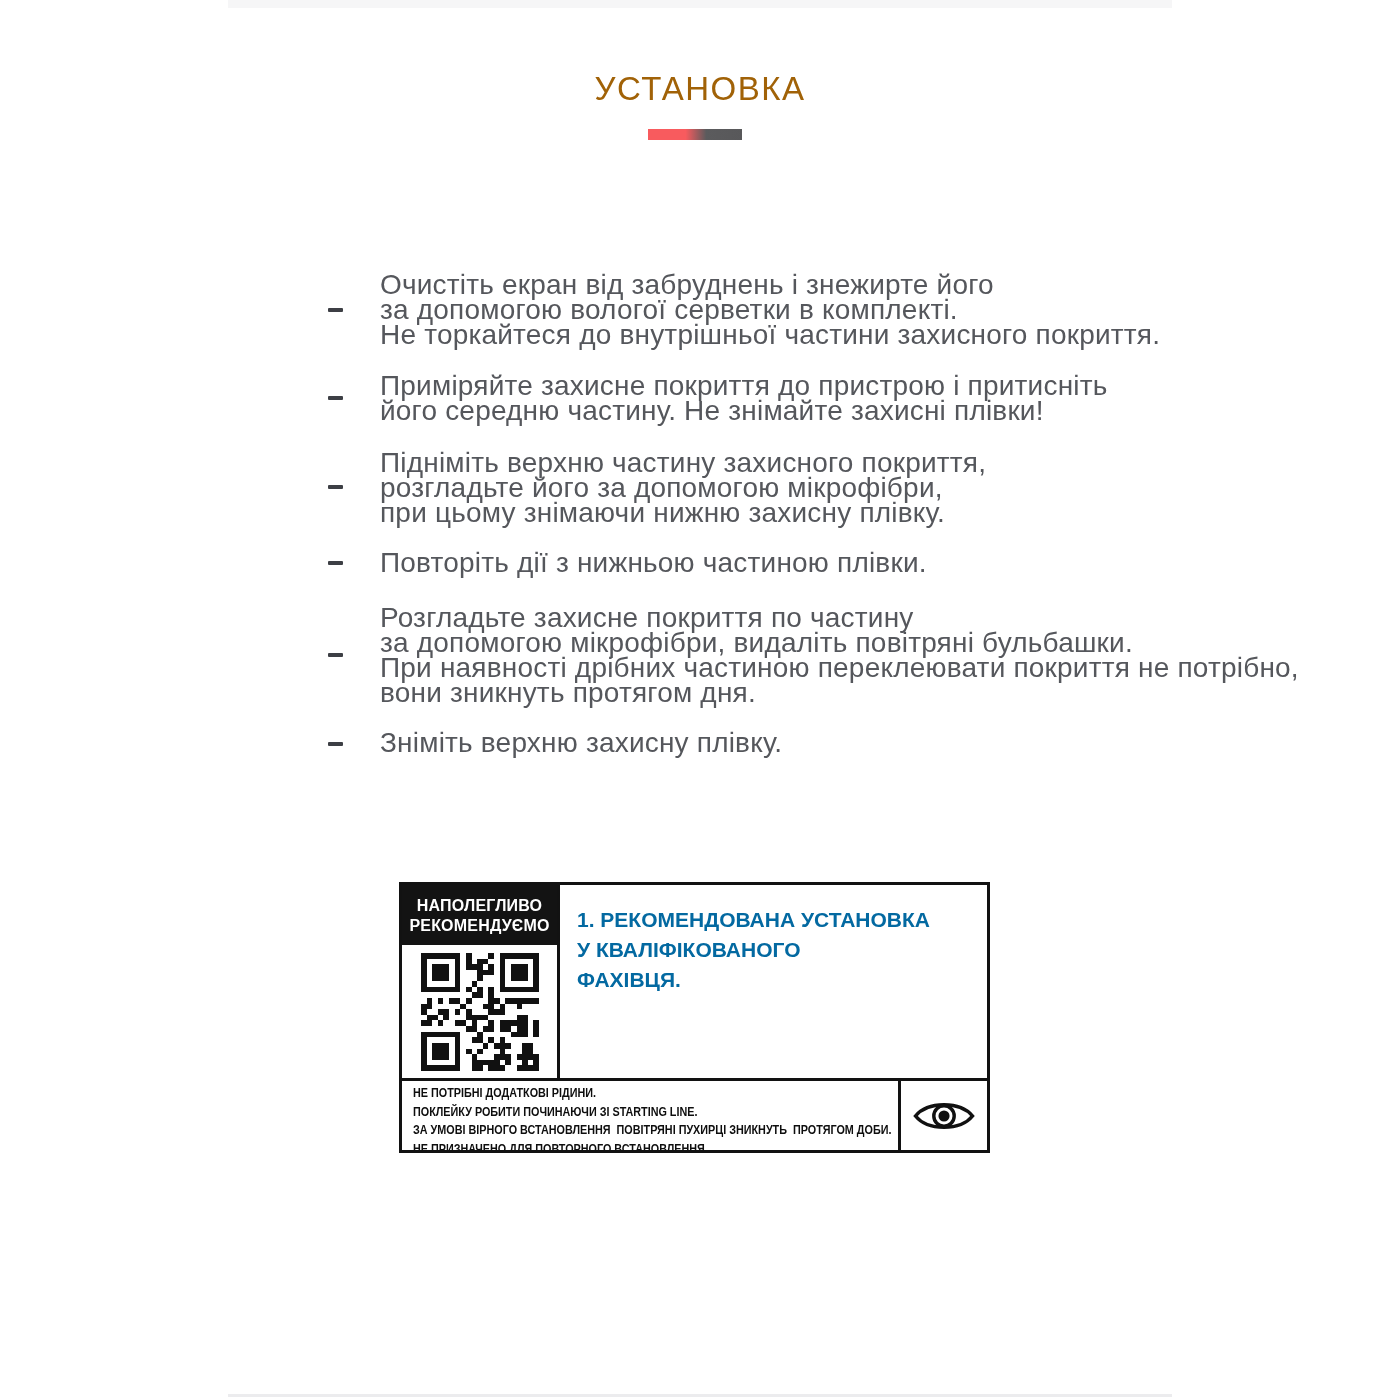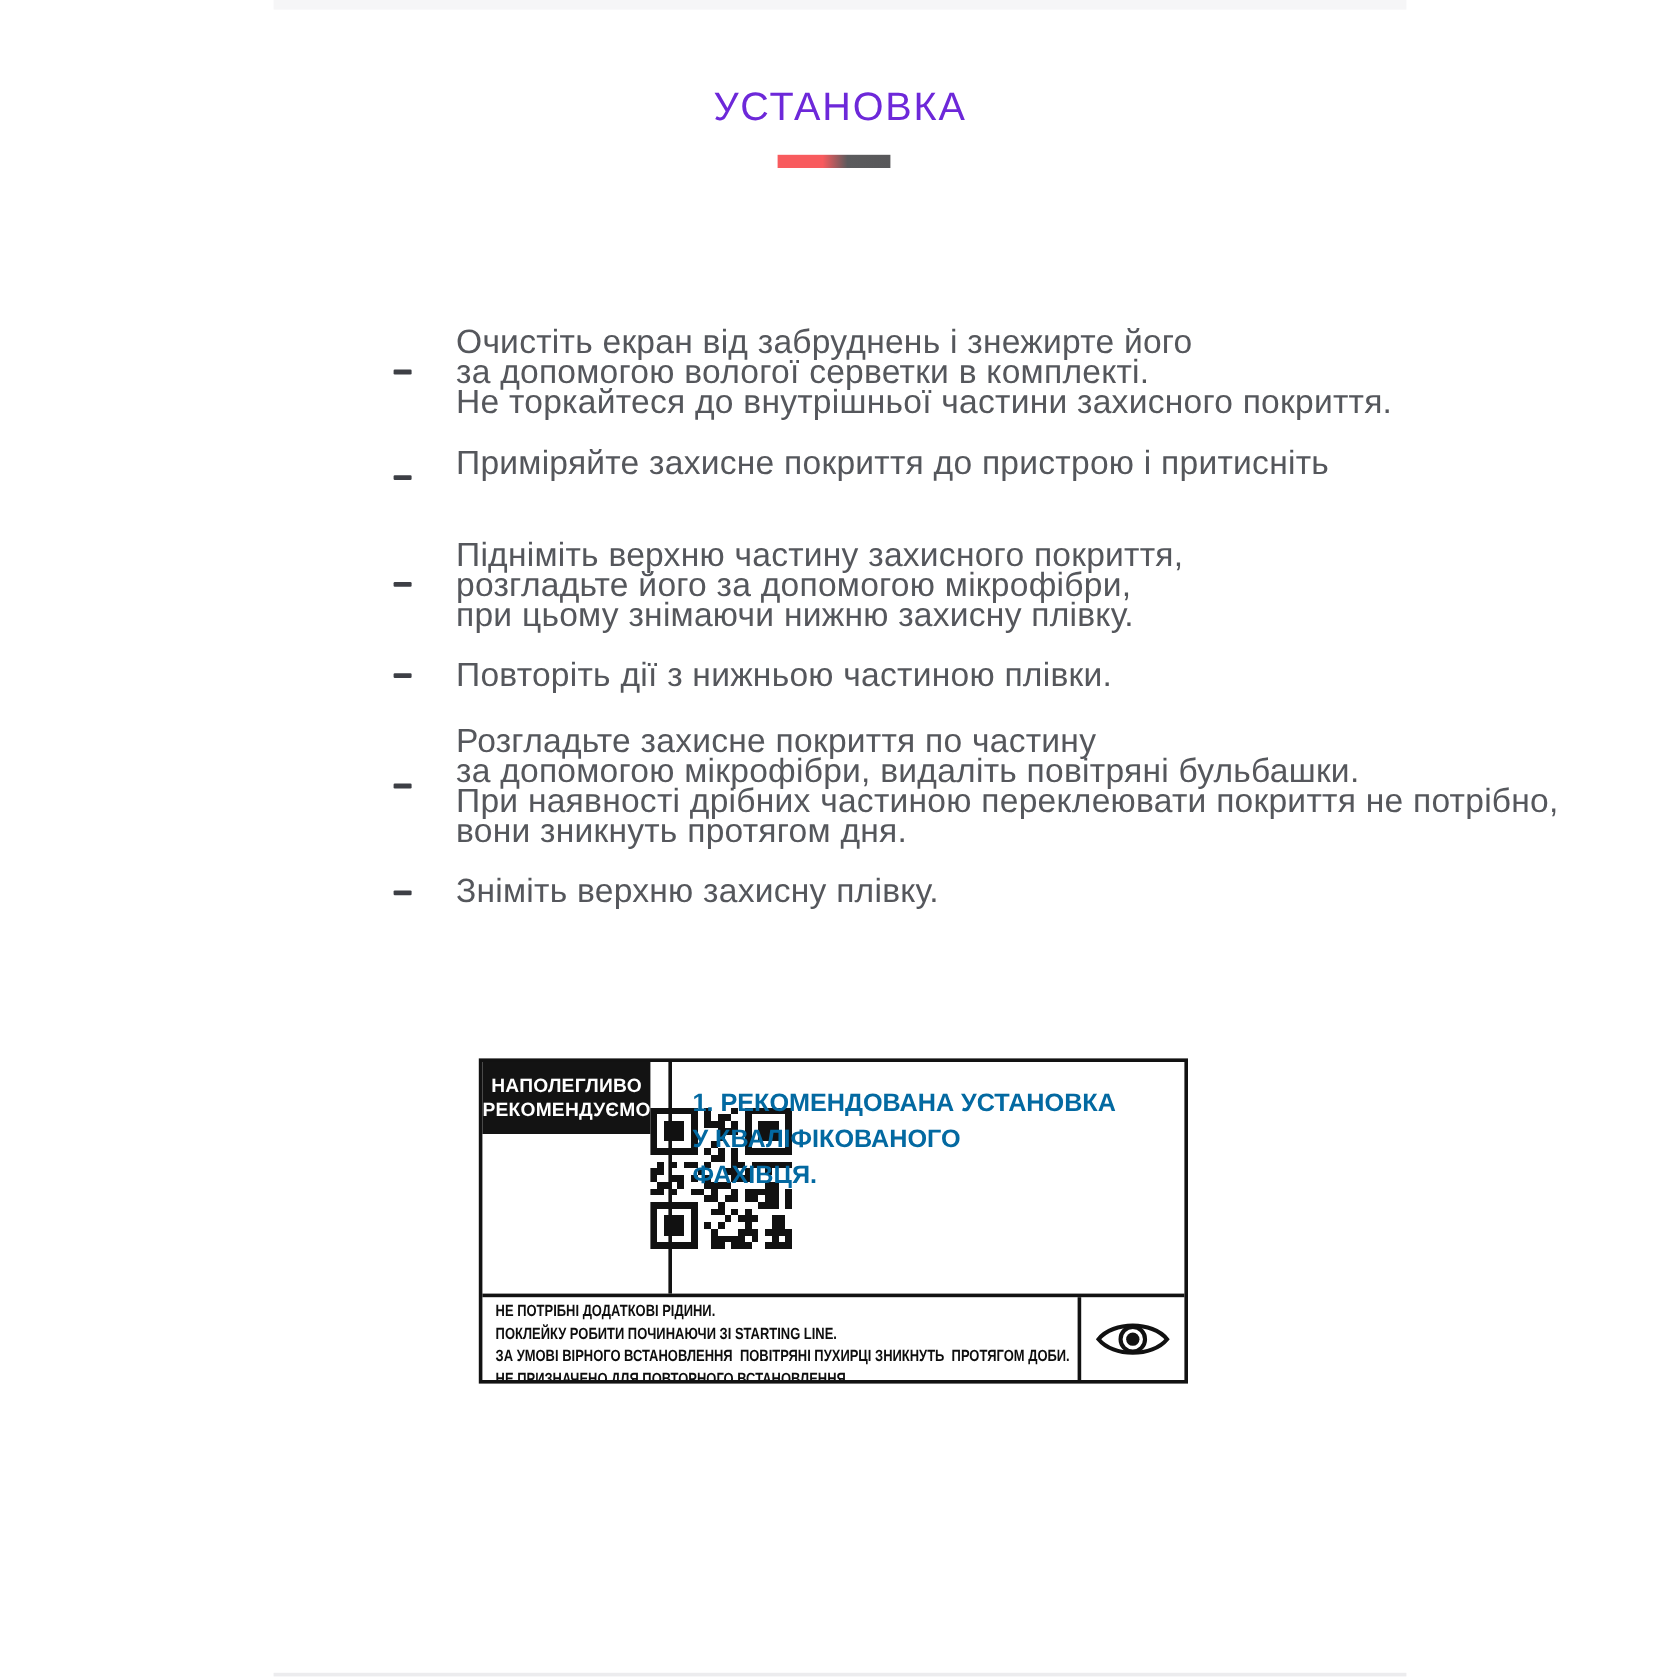--- a/index.html
+++ b/index.html
@@ -6,21 +6,21 @@
   #canvas{
     position:relative;width:1400px;height:1400px;background:#ffffff;overflow:hidden;
     font-family:"Liberation Sans","DejaVu Sans",sans-serif;
   }
   .edge-strip{position:absolute;left:228px;width:944px;}
   #top-strip{top:0;height:8px;background:#f6f6f7;}
   #bottom-strip{top:1394px;height:3px;background:#ececee;}
 
   #title{
     position:absolute;left:0;right:0;top:70px;text-align:center;
-    font-size:33px;font-weight:400;letter-spacing:1.5px;color:#6d28d9;
+    font-size:33px;font-weight:400;letter-spacing:1.5px;color:#a16207;
   }
   #accent-bar{
     position:absolute;left:648px;top:129px;width:94px;height:11px;
     background:linear-gradient(90deg,#f85b5e 0%,#f85b5e 40%,#5b5b5d 62%,#58585a 100%);
   }
 
   .instr{
     position:absolute;left:380px;color:#55575c;font-size:28px;line-height:25px;
     white-space:nowrap;letter-spacing:0.2px;
   }
@@ -28,21 +28,21 @@
     position:absolute;left:328px;width:15px;height:4px;background:#3d3f45;border-radius:1px;
   }
 
   
   #rbox{
     position:absolute;left:399px;top:882px;width:591px;height:271px;
     border:3px solid #121212;background:#fff;box-sizing:border-box;
     display:flex;flex-direction:column;color:#111;
   }
   #rbox-main{height:193px;display:flex;border-bottom:3px solid #121212;}
-  #rbox-left{width:155px;border-right:3px solid #121212;display:flex;flex-direction:row;}
+  #rbox-left{width:155px;border-right:3px solid #121212;display:flex;flex-direction:column;}
   #rbox-header{
     height:60px;background:#131313;color:#ffffff;text-align:center;
     font-weight:bold;font-size:16px;line-height:20px;padding-top:11px;box-sizing:border-box;
     letter-spacing:0.2px;
   }
   #rbox-qr{flex:1;display:flex;align-items:center;justify-content:center;}
   #rbox-right{flex:1;padding:20px 0 0 17px;}
   .rpoint{font-weight:bold;font-size:21px;line-height:30px;color:#0369a1;white-space:nowrap;}
   .rpoint.second{margin-top:14px;}
   #rbox-bottom{height:69px;display:flex;}
@@ -71,20 +71,21 @@
   <div class="dash" style="top:653px"></div>
   <div class="dash" style="top:742px"></div>
 
   <div class="instr" style="top:272px">
     <div>Очистіть екран від забруднень і знежирте його</div>
     <div>за допомогою вологої серветки в комплекті.</div>
     <div>Не торкайтеся до внутрішньої частини захисного покриття.</div>
   </div>
   <div class="instr" style="top:373px">
     <div>Приміряйте захисне покриття до пристрою і притисніть</div>
+    <div>його середню частину. Не знімайте захисні плівки!</div>
   </div>
   <div class="instr" style="top:450px">
     <div>Підніміть верхню частину захисного покриття,</div>
     <div>розгладьте його за допомогою мікрофібри,</div>
     <div>при цьому знімаючи нижню захисну плівку.</div>
   </div>
   <div class="instr" style="top:550px">
     <div>Повторіть дії з нижньою частиною плівки.</div>
   </div>
   <div class="instr" style="top:605px">

